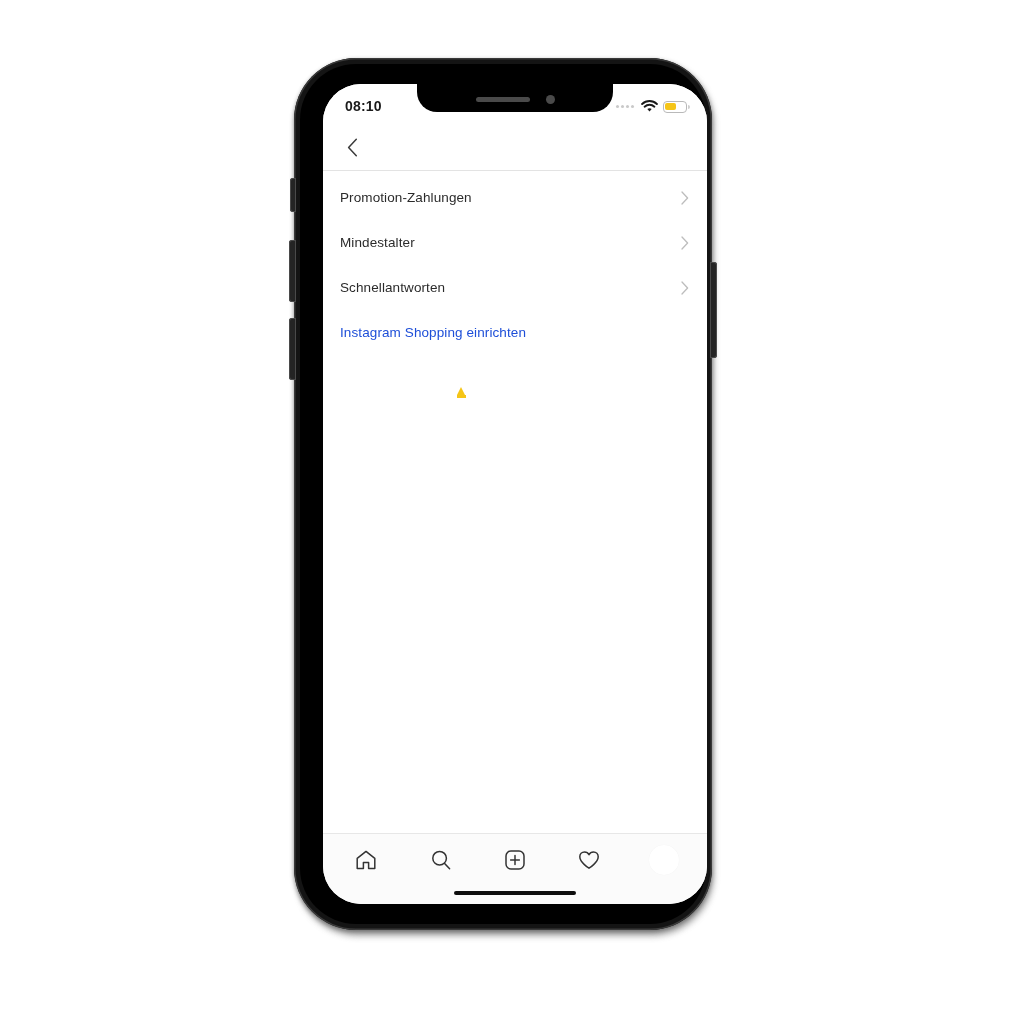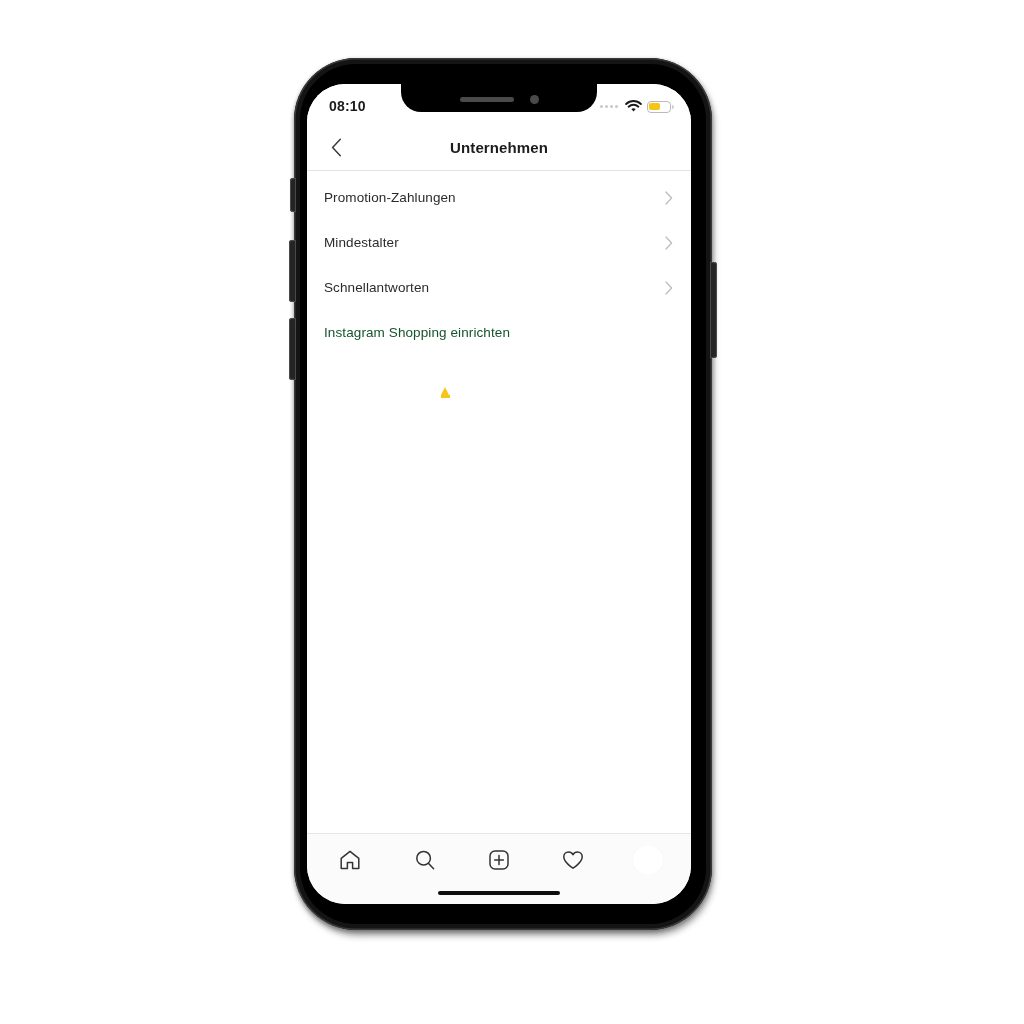--- a/index.html
+++ b/index.html
@@ -58,21 +58,21 @@
     box-shadow: inset 0 0 0 1px #4a4a4a;
   }
   .btn-mute   { left: 290px; top: 178px;  width: 6px; height: 34px;  border-radius: 3px 0 0 3px; }
   .btn-volup  { left: 289px; top: 240px;  width: 7px; height: 62px;  border-radius: 3px 0 0 3px; }
   .btn-voldn  { left: 289px; top: 318px;  width: 7px; height: 62px;  border-radius: 3px 0 0 3px; }
   .btn-power  { left: 710px; top: 262px;  width: 7px; height: 96px;  border-radius: 0 3px 3px 0; }
 
   
   .screen {
     position: absolute;
-    left: 307px;
+    left: 323px;
     top: 84px;
     width: 384px;
     height: 820px;
     border-radius: 38px;
     background: #ffffff;
     overflow: hidden;
   }
 
   
   .notch {
@@ -342,21 +342,20 @@
     </div>
 
     <div class="navbar">
       <div class="nav-back">
         <span>
           <svg width="11" height="19" viewBox="0 0 11 19">
             <path d="M9.3 1.3 L1.6 9.5 L9.3 17.7" stroke="#3b3b3b" stroke-width="1.5" fill="none" stroke-linecap="round" stroke-linejoin="round"></path>
           </svg>
         </span>
       </div>
-      <div class="nav-title">Unternehmen</div>
     </div>
 
     <div class="list">
 
       <div class="list-row">
         <span class="list-label">Promotion-Zahlungen</span>
         <span class="list-chevron">
           <svg width="8" height="14" viewBox="0 0 8 14">
             <path d="M1 1 L6.6 7 L1 13" stroke="#bdbdbd" stroke-width="1.3" fill="none" stroke-linecap="round" stroke-linejoin="round"></path>
           </svg>
@@ -376,21 +375,21 @@
       <div class="list-row">
         <span class="list-label">Schnellantworten</span>
         <span class="list-chevron">
           <svg width="8" height="14" viewBox="0 0 8 14">
             <path d="M1 1 L6.6 7 L1 13" stroke="#bdbdbd" stroke-width="1.3" fill="none" stroke-linecap="round" stroke-linejoin="round"></path>
           </svg>
         </span>
       </div>
 
       <div class="link-row">
-        <span class="link-label" style="color:#14532d;">Instagram Shopping einrichten</span>
+        <span class="link-label" style="color:#1d4ed8;">Instagram Shopping einrichten</span>
       </div>
 
     </div>
 
     <div class="pointer-marker"></div>
 
     <div class="tabbar">
       <div class="tabs">
 
         <div class="tab">

